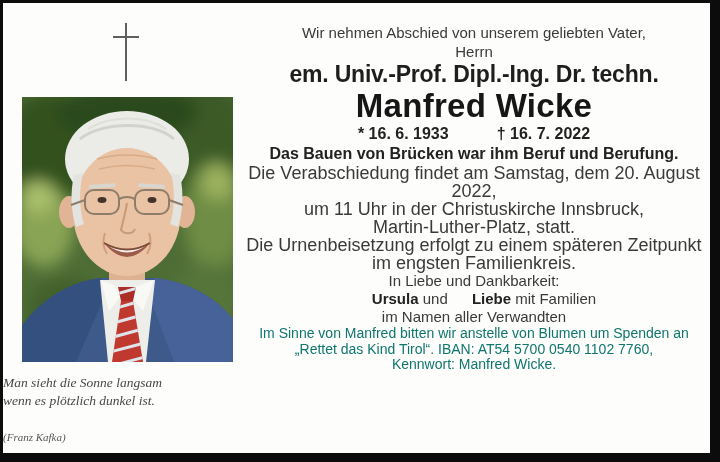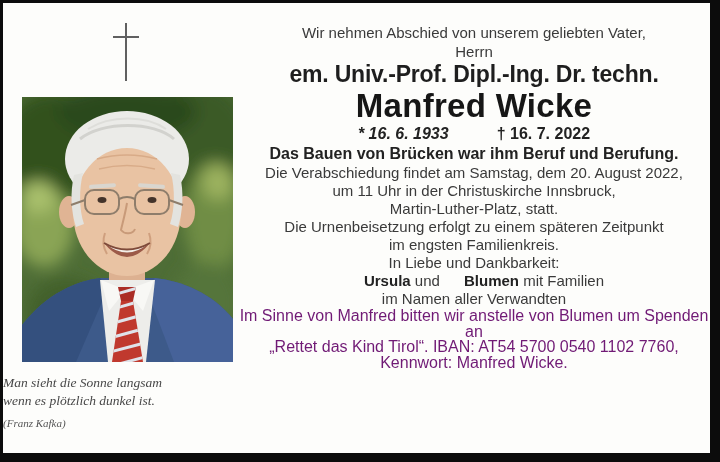--- a/index.html
+++ b/index.html
@@ -19,39 +19,39 @@
   .cross .h{position:absolute;left:0;top:13px;width:26px;height:2px;background:#606060;}
 
   
   .photo{position:absolute;left:19px;top:94px;width:211px;height:265px;overflow:hidden;}
   .photo svg{display:block;}
 
   
   .quote{position:absolute;left:0;top:371px;width:252px;
          font-style:italic;color:#474747;font-size:13.5px;line-height:17.5px;
          font-family:"Liberation Serif","DejaVu Serif",serif;}
-  .quote .attr{font-size:11px;margin-top:6px;color:#555;}
+  .quote .attr{font-size:11px;margin-top:20px;color:#555;}
 
   
   .content{position:absolute;left:232px;top:20px;width:478px;text-align:center;}
   .content div{margin:0;}
   .intro{font-size:15px;line-height:19px;}
   .titles{margin-top:9px;font-size:23px;line-height:27px;font-weight:bold;color:#1e1e1e;letter-spacing:-0.2px;}
   .name{font-size:33px;line-height:36px;font-weight:bold;color:#161616;letter-spacing:0.3px;}
   .dates{margin-top:2px;font-size:16px;line-height:20px;font-weight:bold;color:#222;}
-  .dates .birth{margin-right:48px;font-style:italic;}
+  .dates .birth{margin-right:48px;}
   .motto{margin-top:11px;font-size:16px;line-height:20px;font-weight:bold;color:#222;}
-  .para{font-size:15px;line-height:18px;}
+  .para{font-size:18px;line-height:18px;}
   .p1{margin-top:12px;}
   .p2{margin-top:8px;}
   .closing-head{margin-top:8px;font-size:15px;line-height:18px;}
   .family,.family2{font-size:15px;line-height:18px;}
   .family b{color:#222;margin-left:20px;}
   .place{margin-top:12px;font-size:15px;line-height:18px;}
-  .donation{margin-top:10px;font-size:16px;line-height:15.5px;color:#701a75;}
+  .donation{margin-top:10px;font-size:14px;line-height:15.5px;color:#0f766e;}
   .block-line{display:block;}
 </style>
 </head>
 <body>
 
 <div class="page">
 
   <div class="cross" aria-hidden="true">
     <i class="v"></i>
     <i class="h"></i>
@@ -168,21 +168,21 @@
     </div>
 
     <div class="para p2">
       <span class="block-line">Die Urnenbeisetzung erfolgt zu einem späteren Zeitpunkt</span>
       <span class="block-line">im engsten Familienkreis.</span>
     </div>
 
     <div class="closing-head">In Liebe und Dankbarkeit:</div>
 
     <div class="family">
-      <b>Ursula</b><span> und </span><b>Blumen</b><span> mit Familien</span>
+      <b>Ursula</b><span> und </span><b>Liebe</b><span> mit Familien</span>
     </div>
     <div class="family2">im Namen aller Verwandten</div>
 
 
     <div class="donation">
       <span class="block-line">Im Sinne von Manfred bitten wir anstelle von Blumen um Spenden an</span>
       <span class="block-line">„Rettet das Kind Tirol“. IBAN: AT54 5700 0540 1102 7760,</span>
       <span class="block-line">Kennwort: Manfred Wicke.</span>
     </div>
   </div>

